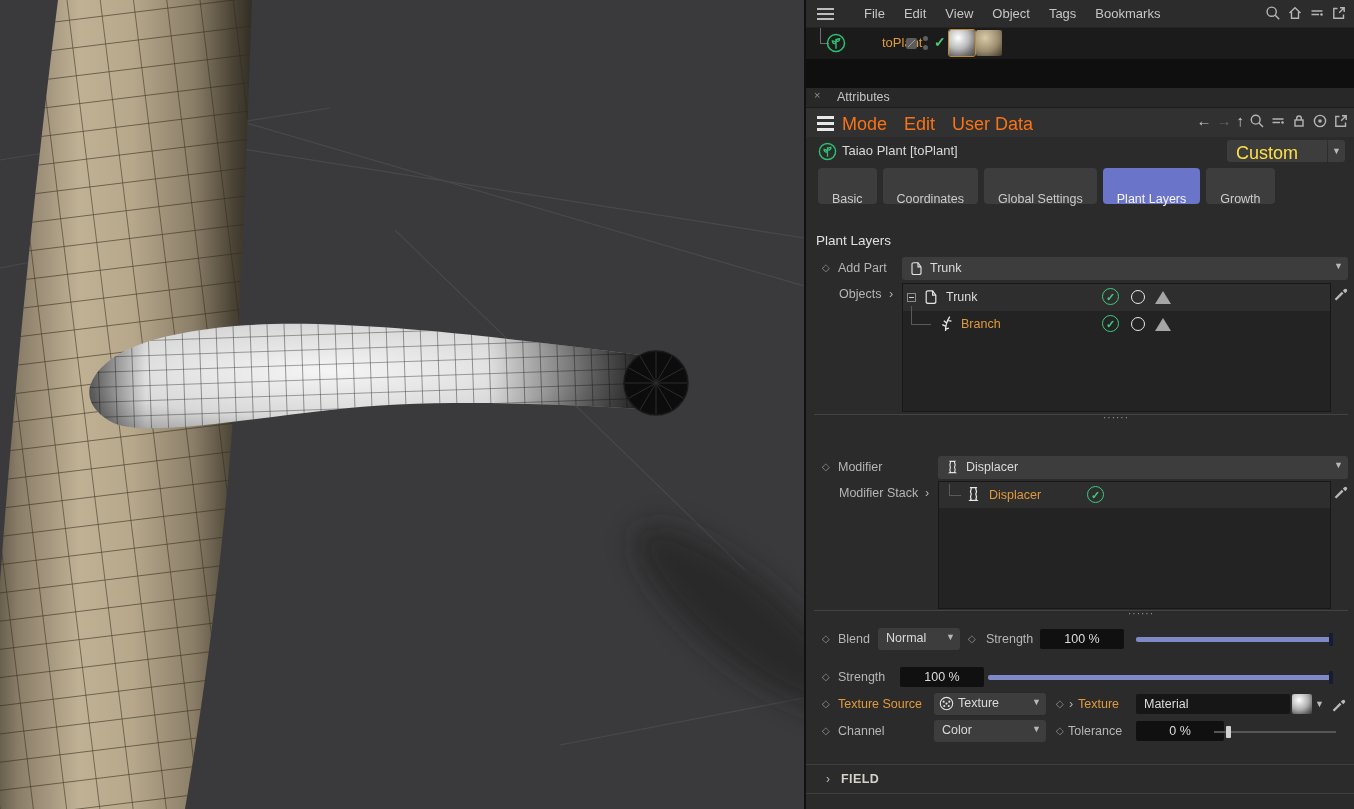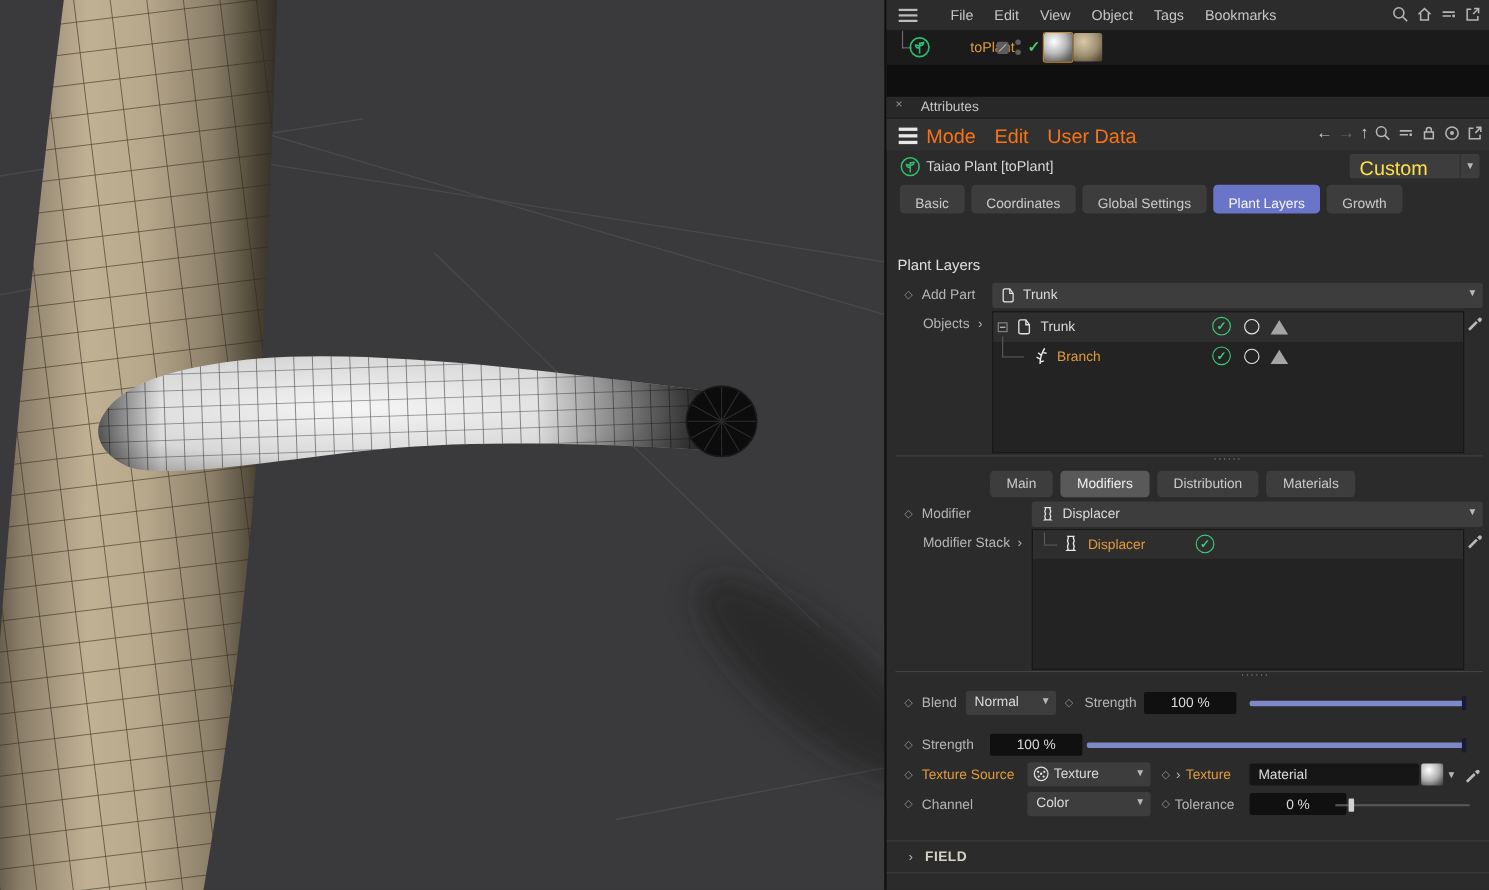--- a/index.html
+++ b/index.html
@@ -59,21 +59,21 @@
   #objheader { position:absolute; left:0; top:140px; width:100%; height:25px; }
   #objheader .name { position:absolute; left:36px; top:3px; color:#d8d8d8; font-size:13px; }
   #preset { position:absolute; right:9px; top:0; width:118px; height:22px; background:#3d3d3d;
             border-radius:3px; }
   #preset .v { position:absolute; left:9px; top:3px; color:#fde047; font-size:18px; }
   #preset .arrbox { position:absolute; right:0; top:0; width:18px; height:22px; border-left:1px solid #2e2e2e;
                     color:#b9b9b9; font-size:9px; text-align:center; line-height:22px; }
 
   
   .tabrow { position:absolute; left:12px; display:flex; gap:6px; }
-  .btn { height:26px; line-height:26px; padding:4px 14px; background:#3d3d3d; border-radius:4px;
+  .btn { height:26px; line-height:26px; padding:18px 14px; background:#3d3d3d; border-radius:4px;
          color:#cbcbcb; font-size:12.5px; white-space:nowrap; }
   .btn.sel { background:#6a75c9; color:#f6f6f6; }
   .btn.sel2 { background:#595959; color:#f0f0f0; }
   .subtabs .btn { height:24px; line-height:24px; padding:0 15px; }
 
   .sectlabel { position:absolute; left:10px; top:233px; color:#e0e0e0; font-size:13.5px; }
 
   .diamond { color:#8f8f8f; font-size:10px; }
   .plabel { color:#b5b5b5; font-size:12.5px; white-space:nowrap; }
   .plabel.orange { color:#e09a3c; }
@@ -366,26 +366,20 @@
         <span class="cir" style="left:228px;"></span>
         <span class="tri" style="left:252px;"></span>
       </div>
     </div>
     <svg class="eyedrop" style="left:526px;top:284px;" width="17" height="17" viewBox="0 0 16 16">
       <path d="M2.5 14 L9.2 7.3 l1.6 1.6 -6.7 6.7z M10.2 6.3 l1.3-1.3 a1.6 1.6 0 0 1 2.3 2.3 L12.5 8.6z" fill="#b9b9b9"></path>
       </svg>
 
     <div class="draghandle" style="left:8px;top:414px;width:534px;padding-left:70px;">······</div>
 
-    <div class="tabrow subtabs" style="top:428px;left:94px;gap:7px;">
-      <span class="btn">Main</span>
-      <span class="btn sel2">Modifiers</span>
-      <span class="btn">Distribution</span>
-      <span class="btn">Materials</span>
-    </div>
 
     <div class="rowabs" style="top:456px;">
       <span class="diamond" style="left:16px;top:5px;">◇</span>
       <span class="plabel" style="left:32px;top:4px;">Modifier</span>
       <div class="combo" style="left:132px;width:410px;">
         <svg class="abs" style="left:7px;top:4px;" width="15" height="15" viewBox="0 0 16 16">
           <path d="M5.5 1.5 h5 c-1.4 2 1.4 3 0 5 c-1.4 2 1.4 3 0 5 c-.7 1 .6 2 .6 2 H4.9 c0 0 1.3-1 .6-2 c-1.4-2 1.4-3 0-5 c-1.4-2 1.4-3 0-5z" fill="none" stroke="#e4e4e4" stroke-width="1.2"></path>
           </svg>
         <span class="txt">Displacer</span>
         <span class="arr">▼</span>

